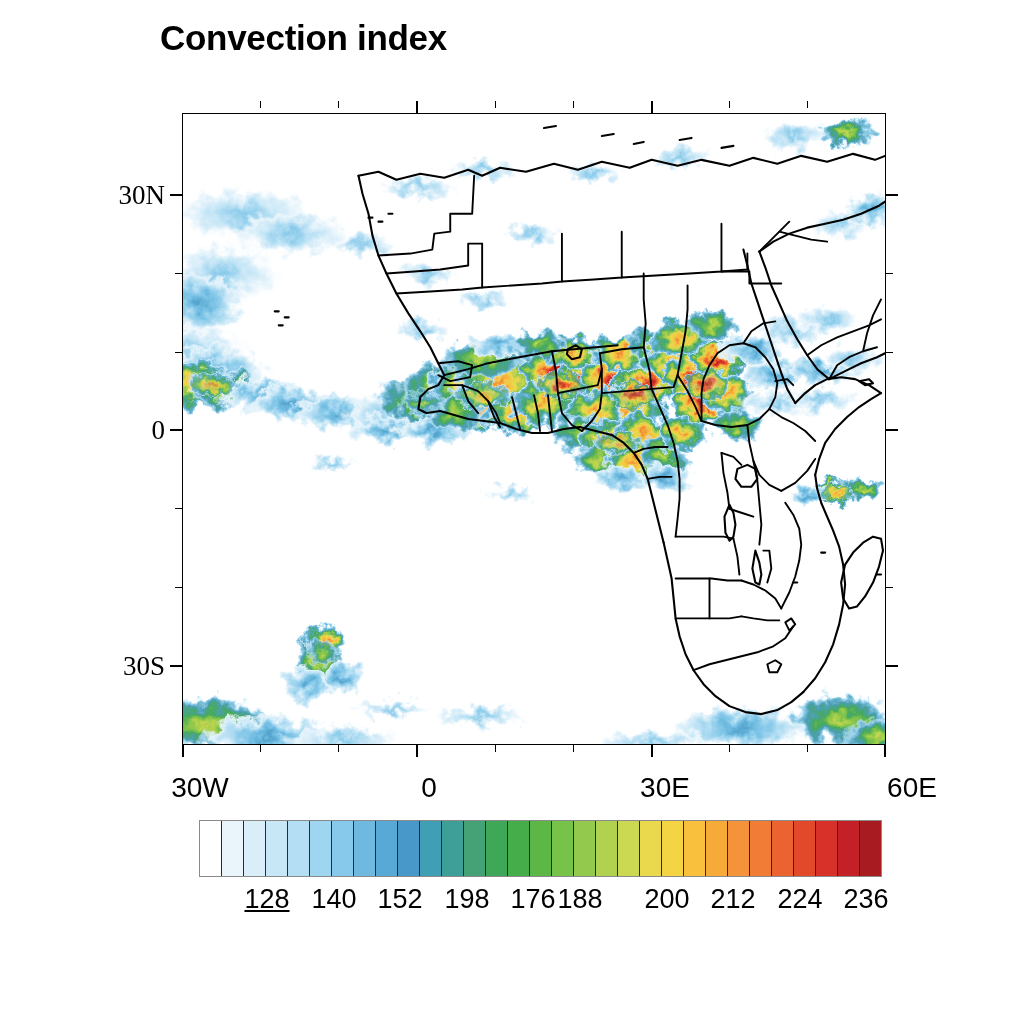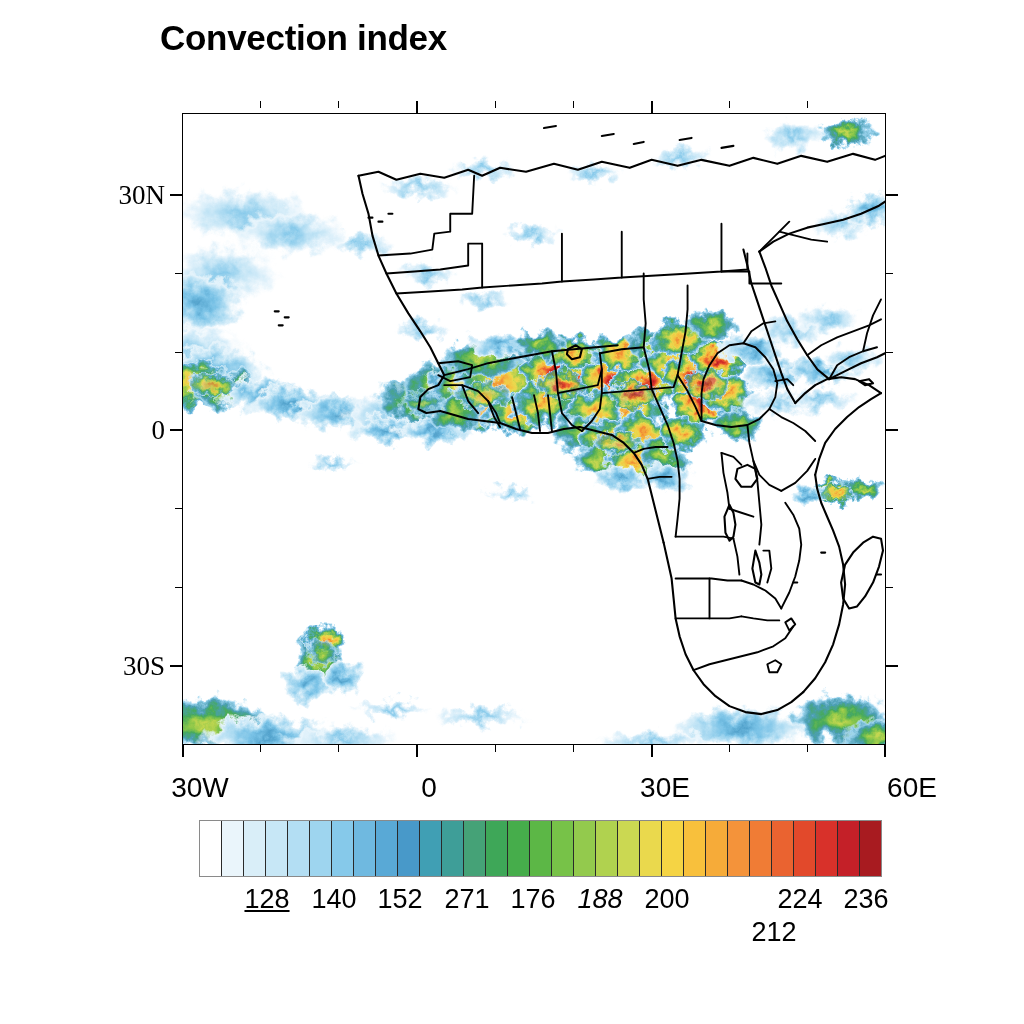--- a/index.html
+++ b/index.html
@@ -451,21 +451,21 @@
       <div class="sw" style="background: rgb(234, 99, 48);"></div>
       <div class="sw" style="background: rgb(226, 73, 43);"></div>
       <div class="sw" style="background: rgb(216, 49, 42);"></div>
       <div class="sw" style="background: rgb(196, 32, 40);"></div>
       <div class="sw" style="background: rgb(168, 27, 32);"></div>
     </div>
 
   <div class="cblab" style="left:267px;top:884px;text-decoration:underline;">128</div>
   <div class="cblab" style="left:334px;top:884px;">140</div>
   <div class="cblab" style="left:400px;top:884px;">152</div>
-  <div class="cblab" style="left:467px;top:884px;">271</div>
+  <div class="cblab" style="left:467px;top:884px;">198</div>
   <div class="cblab" style="left:533px;top:884px;">176</div>
-  <div class="cblab" style="left:600px;top:884px;font-style:italic;">188</div>
+  <div class="cblab" style="left:580px;top:884px;">188</div>
   <div class="cblab" style="left:667px;top:884px;">200</div>
-  <div class="cblab" style="left:733px;top:917px;margin-left:41px;">212</div>
+  <div class="cblab" style="left:733px;top:884px;">212</div>
   <div class="cblab" style="left:800px;top:884px;">224</div>
   <div class="cblab" style="left:866px;top:884px;">236</div>
 
 </div>
 
 </body></html>

